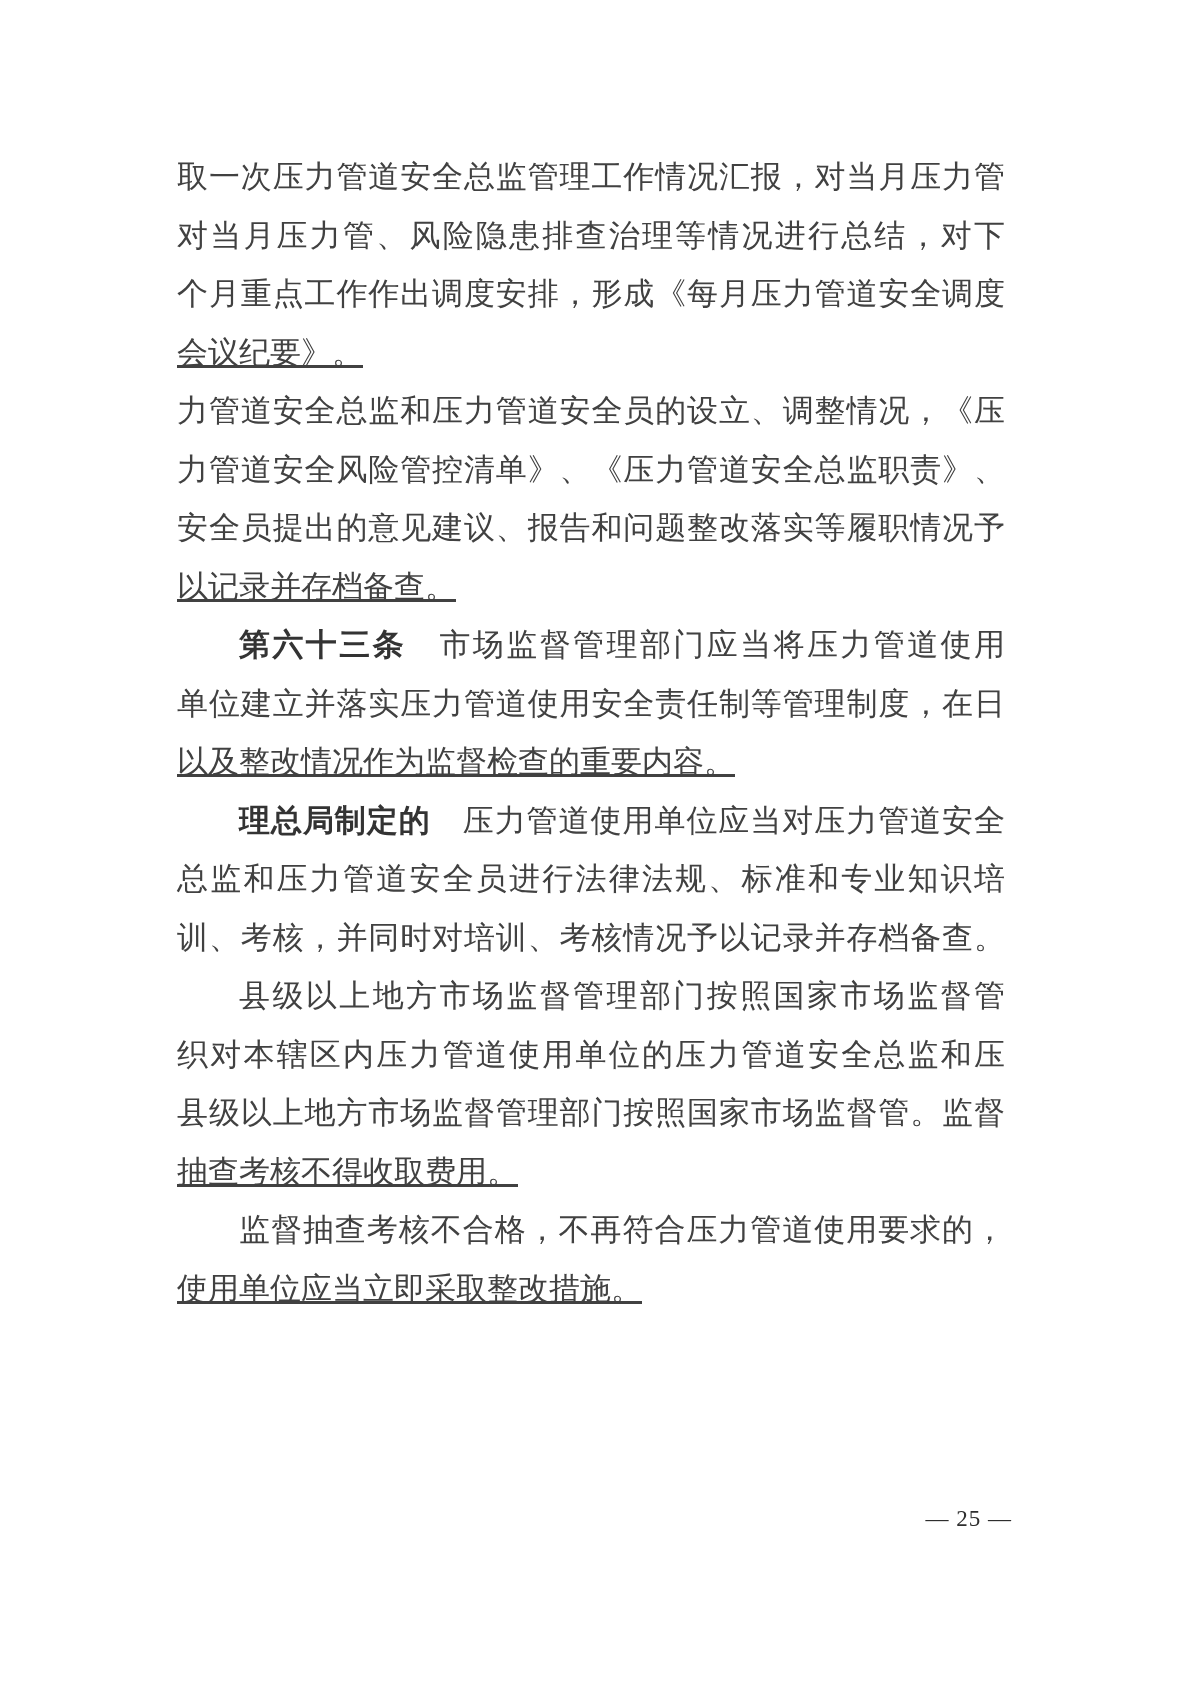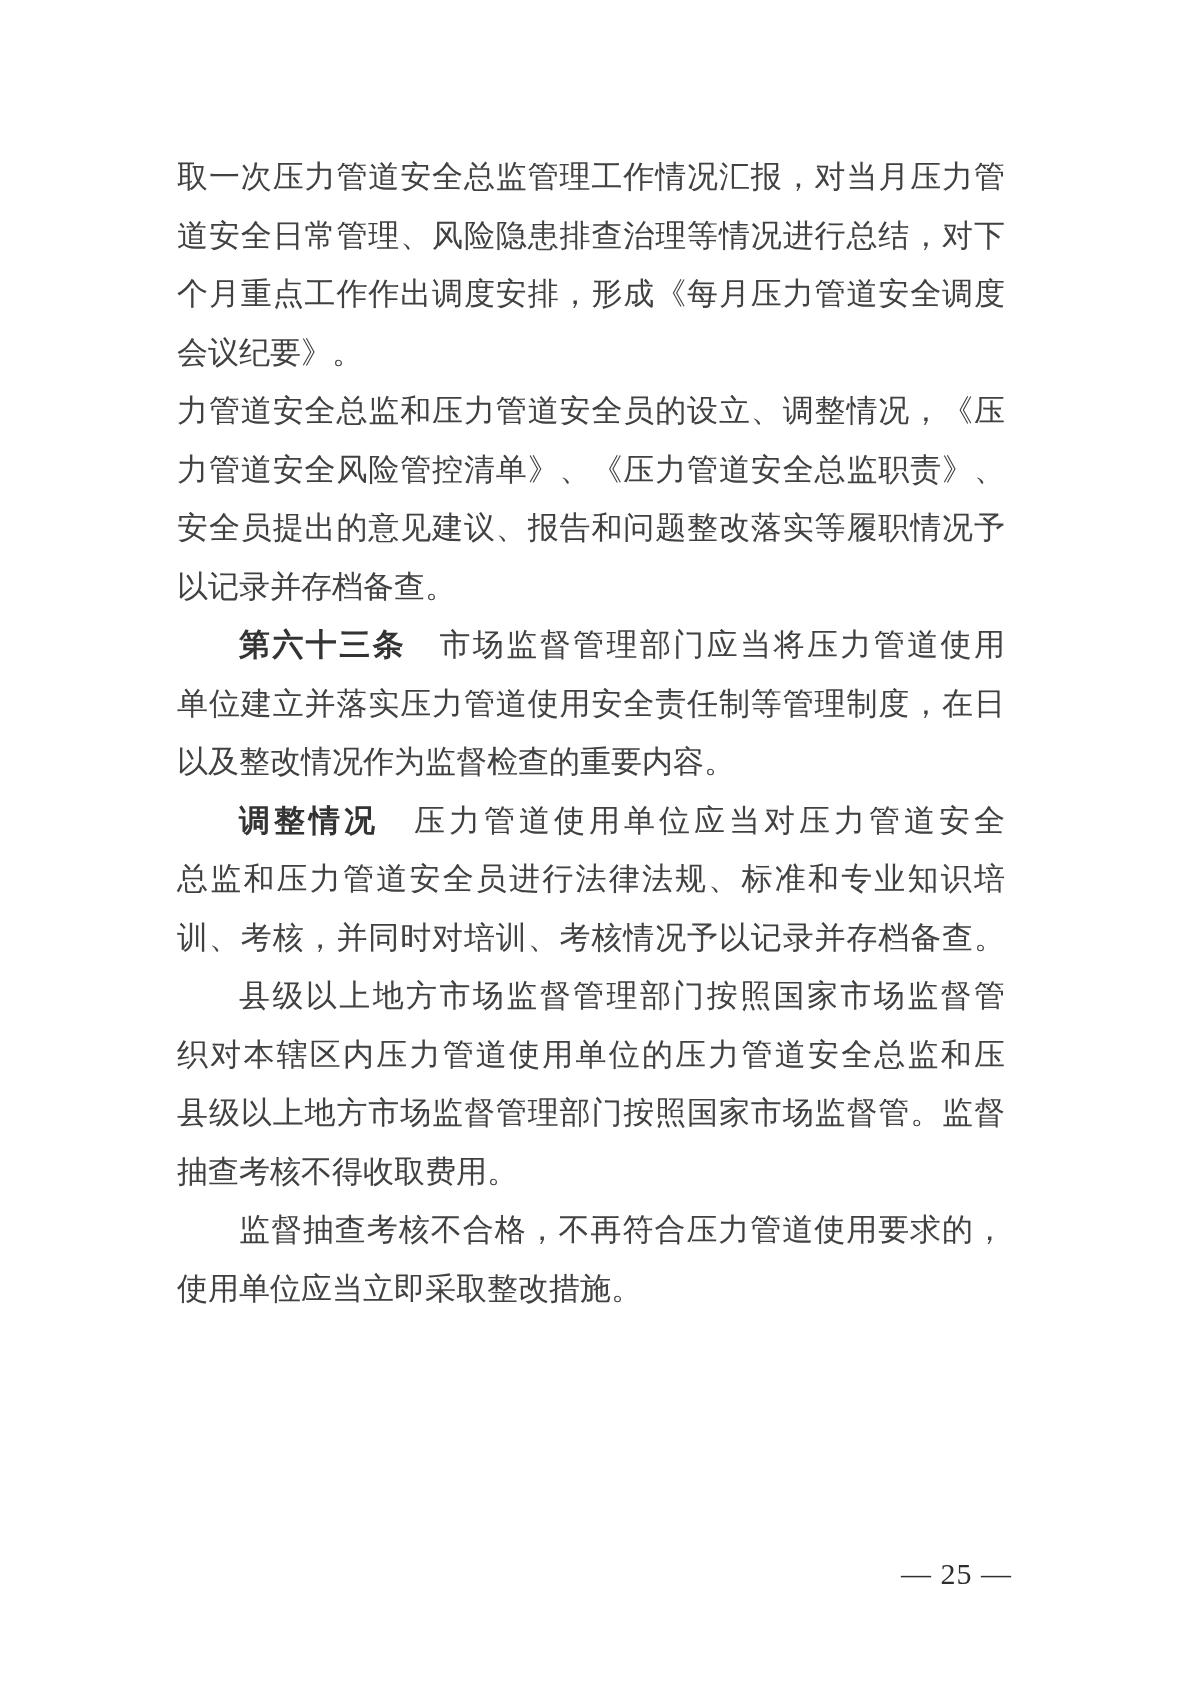--- a/index.html
+++ b/index.html
@@ -25,59 +25,60 @@
     color: #414141;
   }
   .doc-line {
     text-align: justify;
     text-align-last: justify;
     height: 58.5px;
     overflow: visible;
   }
   .doc-line.no-fill {
     text-align-last: left;
+    text-decoration: underline;
   }
   .doc-line.indent-2 {
     padding-left: 62px;
   }
   .seg {
     font-weight: normal;
   }
   .seg-bold {
     font-weight: bold;
     color: #333333;
   }
   .page-number {
     position: absolute;
-    top: 1556px;
+    top: 1501px;
     right: 178px;
-    font-size: 30px;
+    font-size: 23px;
     line-height: 36px;
     color: #2e2e2e;
     letter-spacing: 1px;
     white-space: nowrap;
   }
 </style>
 </head>
 <body>
 
 <div class="page">
   <div class="body-text">
       <div class="doc-line"><span class="seg">取一次压力管道安全总监管理工作情况汇报，对当月压力管</span></div>
-      <div class="doc-line"><span class="seg">道安全日常管理、风险隐患排查治理等情况进行总结，对下</span></div>
+      <div class="doc-line"><span class="seg">对当月压力管、风险隐患排查治理等情况进行总结，对下</span></div>
       <div class="doc-line"><span class="seg">个月重点工作作出调度安排，形成《每月压力管道安全调度</span></div>
       <div class="doc-line no-fill"><span class="seg">会议纪要》。</span></div>
       <div class="doc-line"><span class="seg">力管道安全总监和压力管道安全员的设立、调整情况，《压</span></div>
       <div class="doc-line"><span class="seg">力管道安全风险管控清单》、《压力管道安全总监职责》、</span></div>
       <div class="doc-line"><span class="seg">安全员提出的意见建议、报告和问题整改落实等履职情况予</span></div>
       <div class="doc-line no-fill"><span class="seg">以记录并存档备查。</span></div>
       <div class="doc-line indent-2"><span class="seg seg-bold">第六十三条</span><span class="seg">　市场监督管理部门应当将压力管道使用</span></div>
       <div class="doc-line"><span class="seg">单位建立并落实压力管道使用安全责任制等管理制度，在日</span></div>
       <div class="doc-line no-fill"><span class="seg">以及整改情况作为监督检查的重要内容。</span></div>
-      <div class="doc-line indent-2"><span class="seg seg-bold">调整情况</span><span class="seg">　压力管道使用单位应当对压力管道安全</span></div>
+      <div class="doc-line indent-2"><span class="seg seg-bold">理总局制定的</span><span class="seg">　压力管道使用单位应当对压力管道安全</span></div>
       <div class="doc-line"><span class="seg">总监和压力管道安全员进行法律法规、标准和专业知识培</span></div>
       <div class="doc-line"><span class="seg">训、考核，并同时对培训、考核情况予以记录并存档备查。</span></div>
       <div class="doc-line indent-2"><span class="seg">县级以上地方市场监督管理部门按照国家市场监督管</span></div>
       <div class="doc-line"><span class="seg">织对本辖区内压力管道使用单位的压力管道安全总监和压</span></div>
       <div class="doc-line"><span class="seg">县级以上地方市场监督管理部门按照国家市场监督管。监督</span></div>
       <div class="doc-line no-fill"><span class="seg">抽查考核不得收取费用。</span></div>
       <div class="doc-line indent-2"><span class="seg">监督抽查考核不合格，不再符合压力管道使用要求的，</span></div>
       <div class="doc-line no-fill"><span class="seg">使用单位应当立即采取整改措施。</span></div>
     </div>
   <div class="page-number">— 25 —</div>

